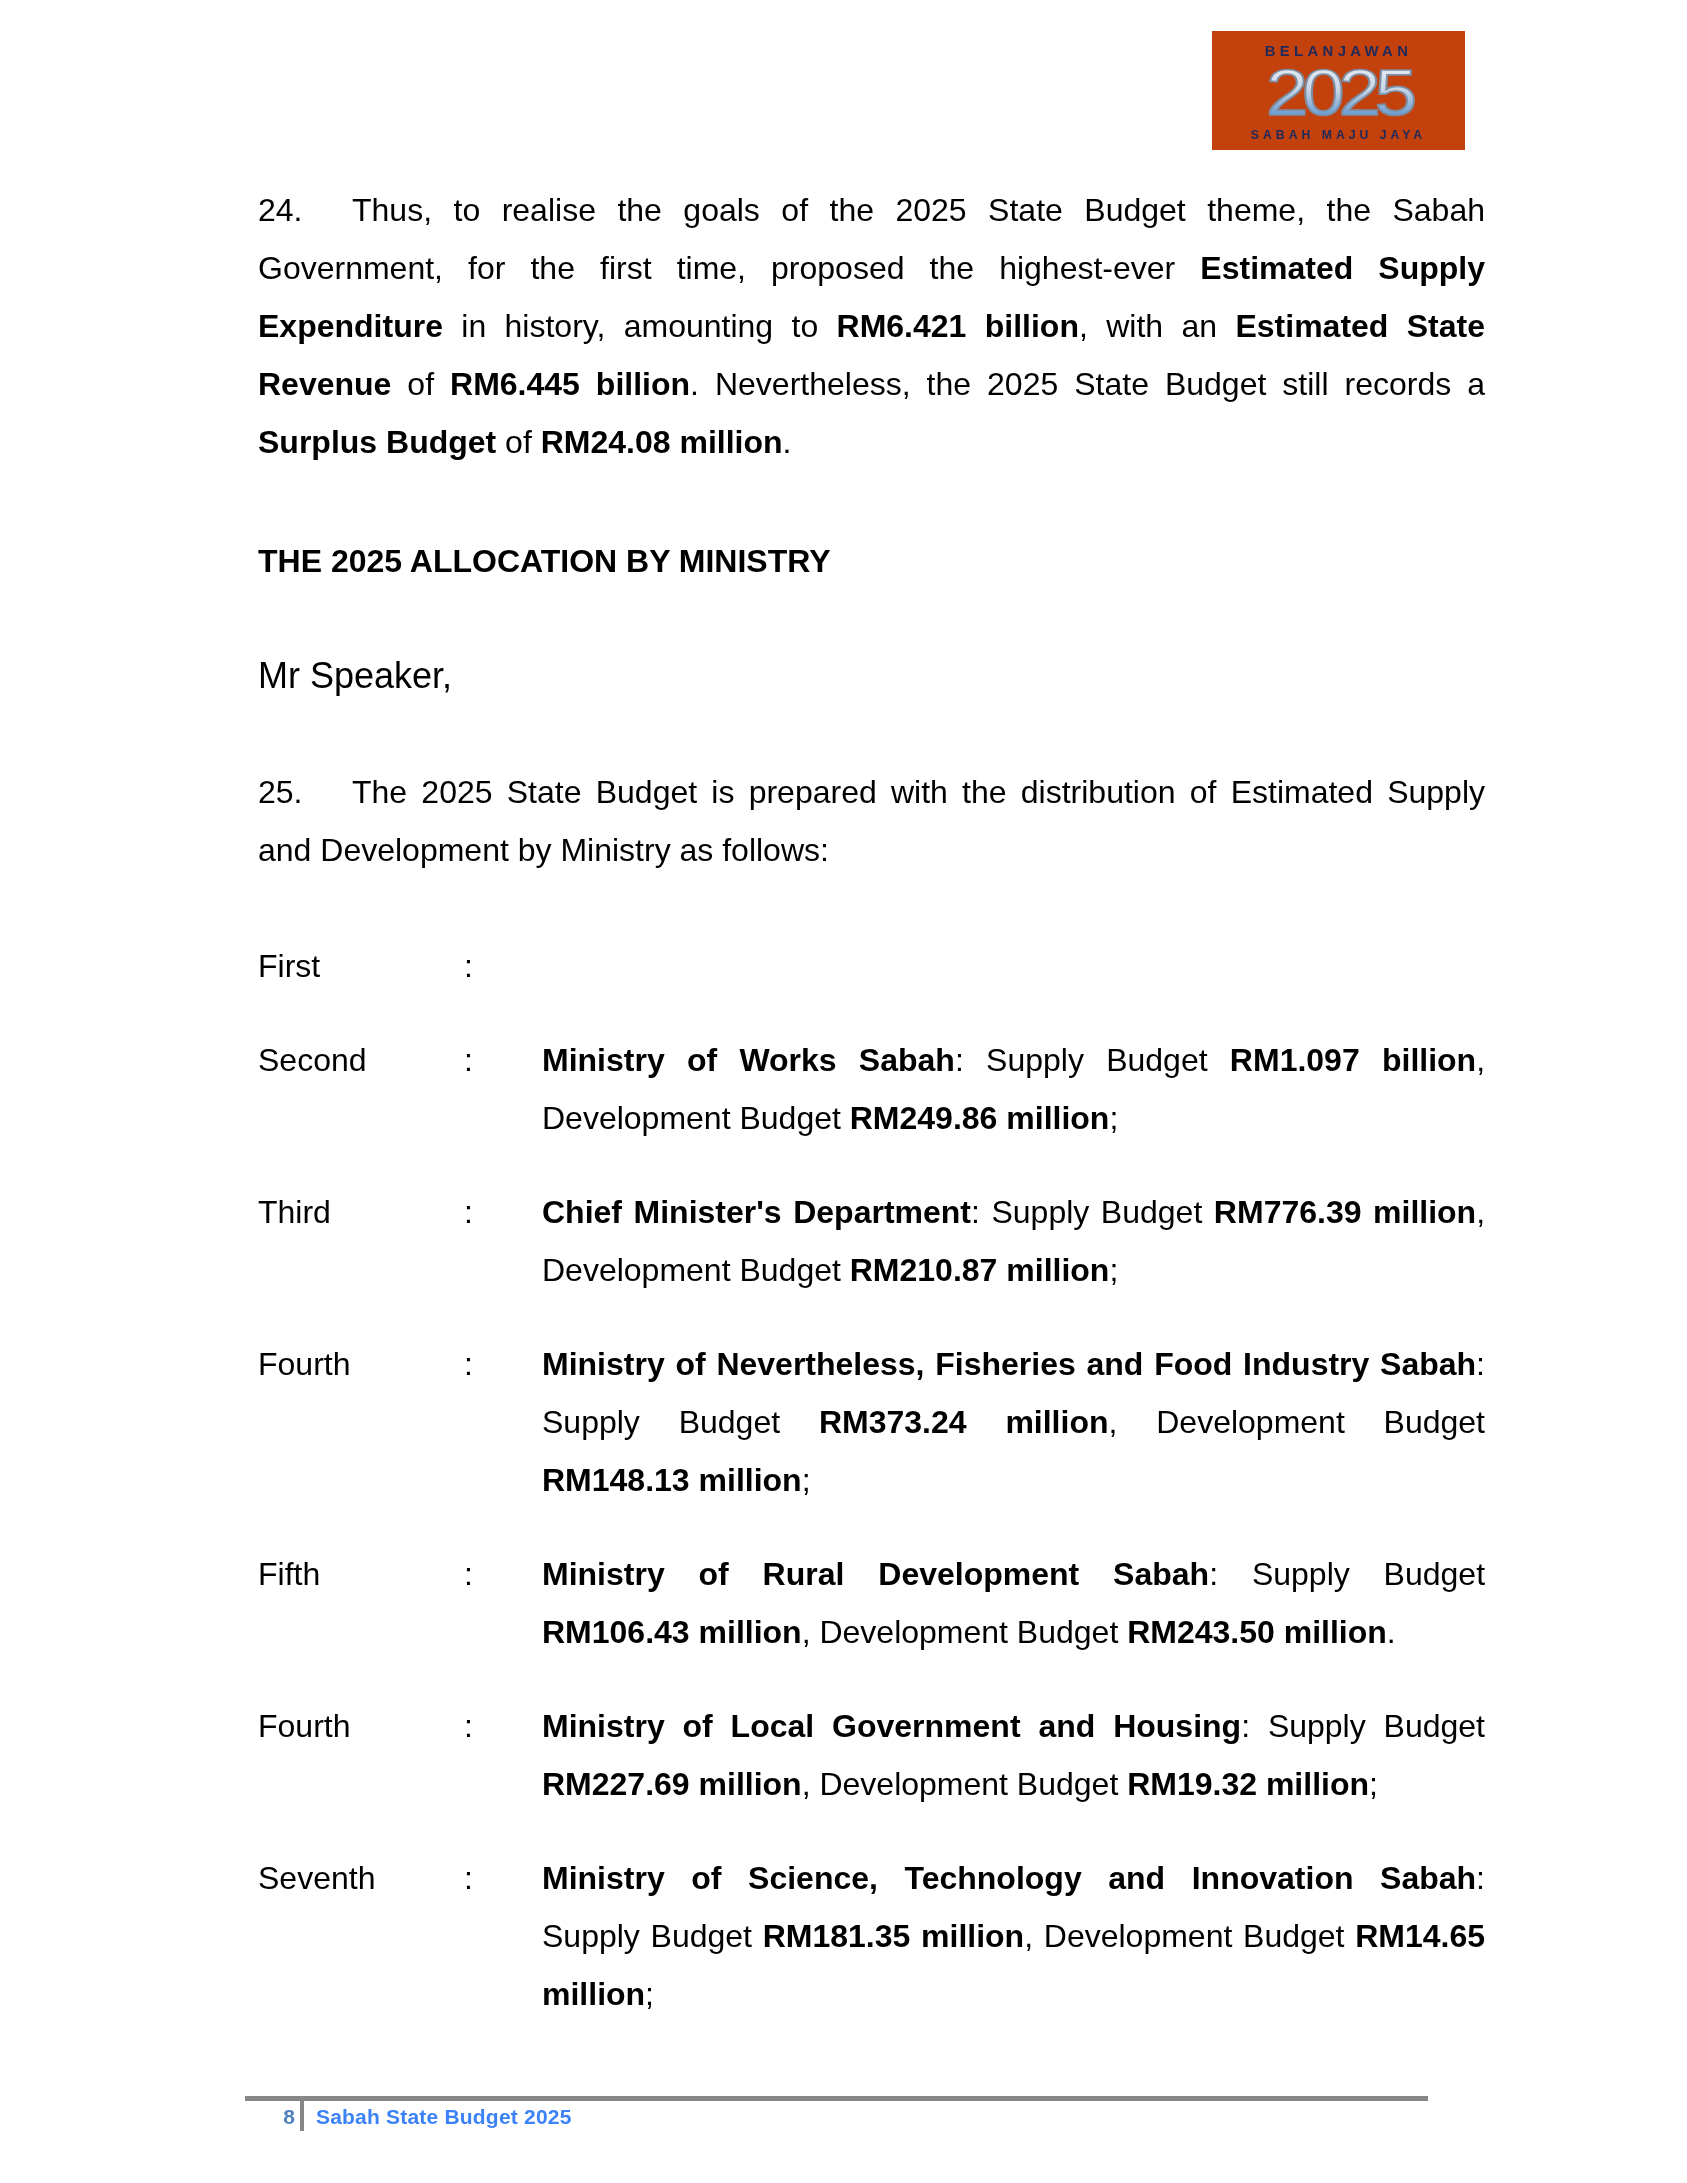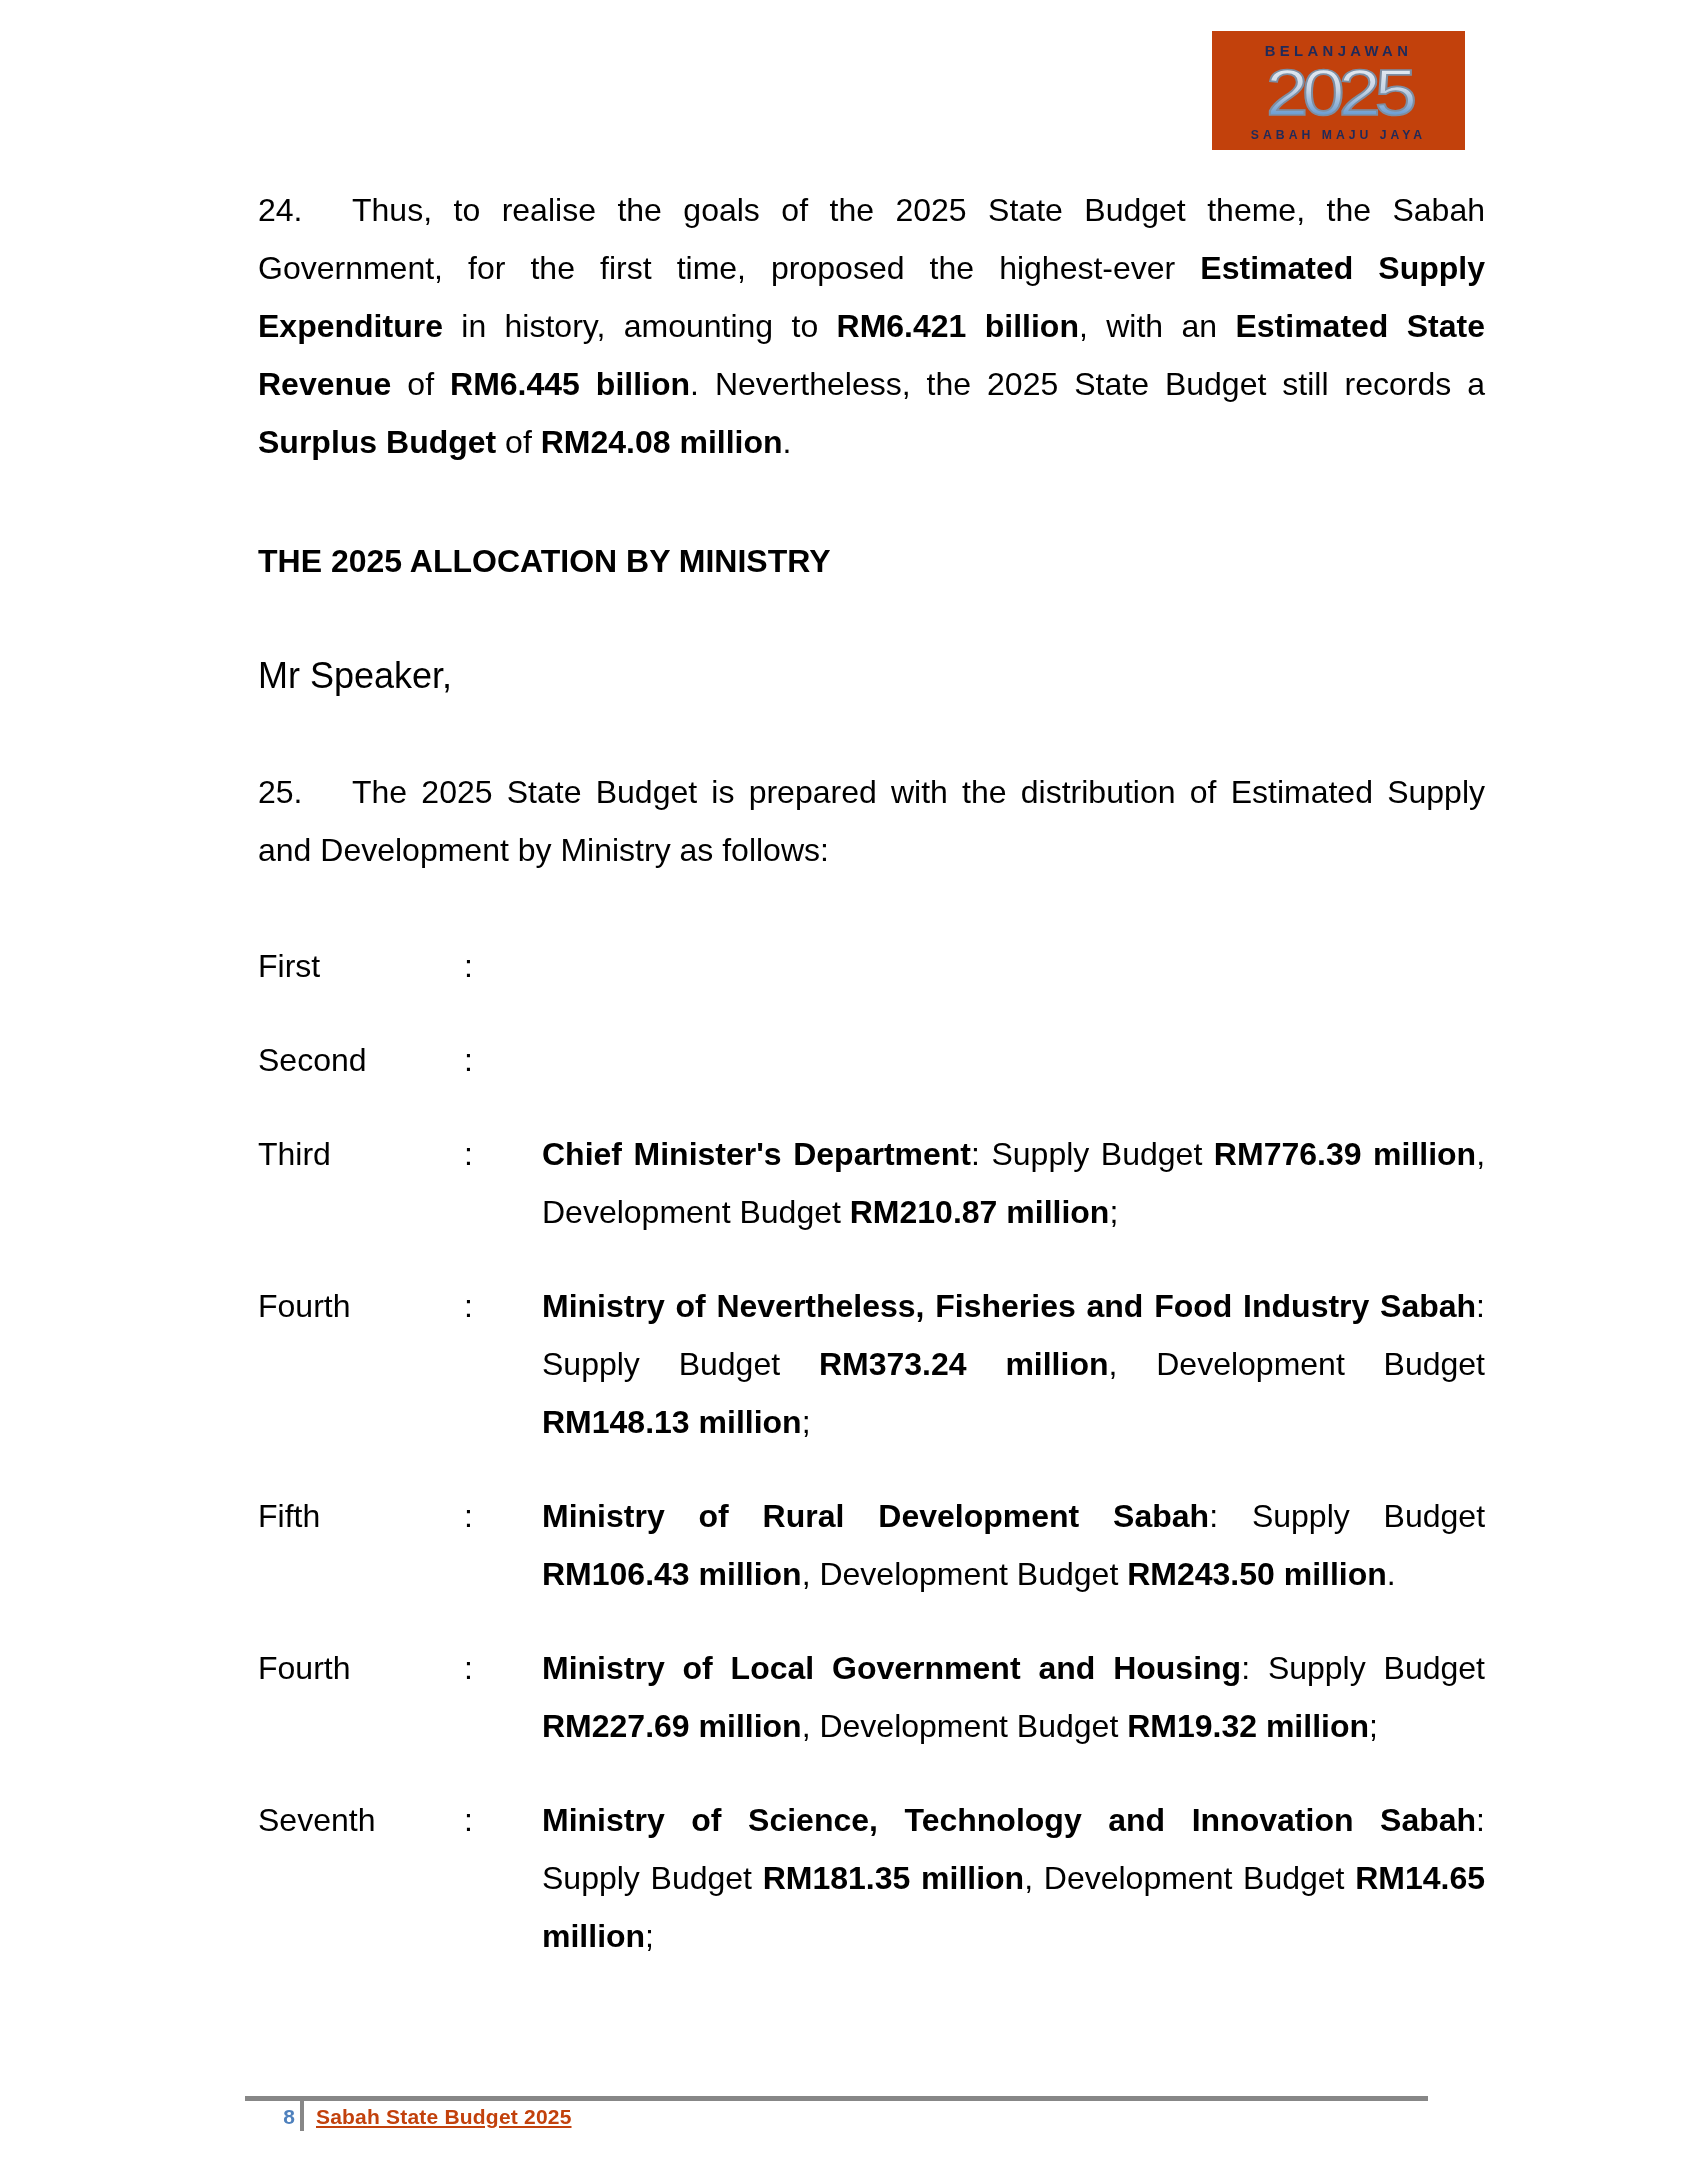--- a/index.html
+++ b/index.html
@@ -103,24 +103,23 @@
     font-weight: bold;
     color: #4f81bd;
     line-height: 26px;
   }
   .footer-title {
     position: absolute;
     left: 316px;
     top: 2104px;
     font-size: 21px;
     font-weight: bold;
-    color: #c2410c;
+    color: #3b82f6;
     line-height: 26px;
     letter-spacing: 0.2px;
-    text-decoration: underline;
   }
 </style>
 </head>
 <body>
 
 <div class="logo">
   <svg width="253" height="119" viewBox="0 0 290 136">
     <defs>
       <linearGradient id="yearGrad" x1="0" y1="0" x2="0" y2="1">
         <stop offset="0" stop-color="#f2f5f9"></stop>
@@ -147,20 +146,21 @@
 </div>
 
 <div class="list" id="alloc-list">
     <div class="list-item">
       <div class="list-label">First</div>
       <div class="list-colon">:</div>
     </div>
     <div class="list-item">
       <div class="list-label">Second</div>
       <div class="list-colon">:</div>
+      <div class="list-content"><b>Ministry of Works Sabah</b>: <span>Supply Budget</span> <b>RM1.097 billion</b>, <span>Development Budget</span> <b>RM249.86 million</b><span>;</span></div>
     </div>
     <div class="list-item">
       <div class="list-label">Third</div>
       <div class="list-colon">:</div>
       <div class="list-content"><b>Chief Minister's Department</b>: <span>Supply Budget</span> <b>RM776.39 million</b>, <span>Development Budget</span> <b>RM210.87 million</b><span>;</span></div>
     </div>
     <div class="list-item">
       <div class="list-label">Fourth</div>
       <div class="list-colon">:</div>
       <div class="list-content"><b>Ministry of Nevertheless, Fisheries and Food Industry Sabah</b>: <span>Supply Budget</span> <b>RM373.24 million</b>, <span>Development Budget</span> <b>RM148.13 million</b><span>;</span></div>

